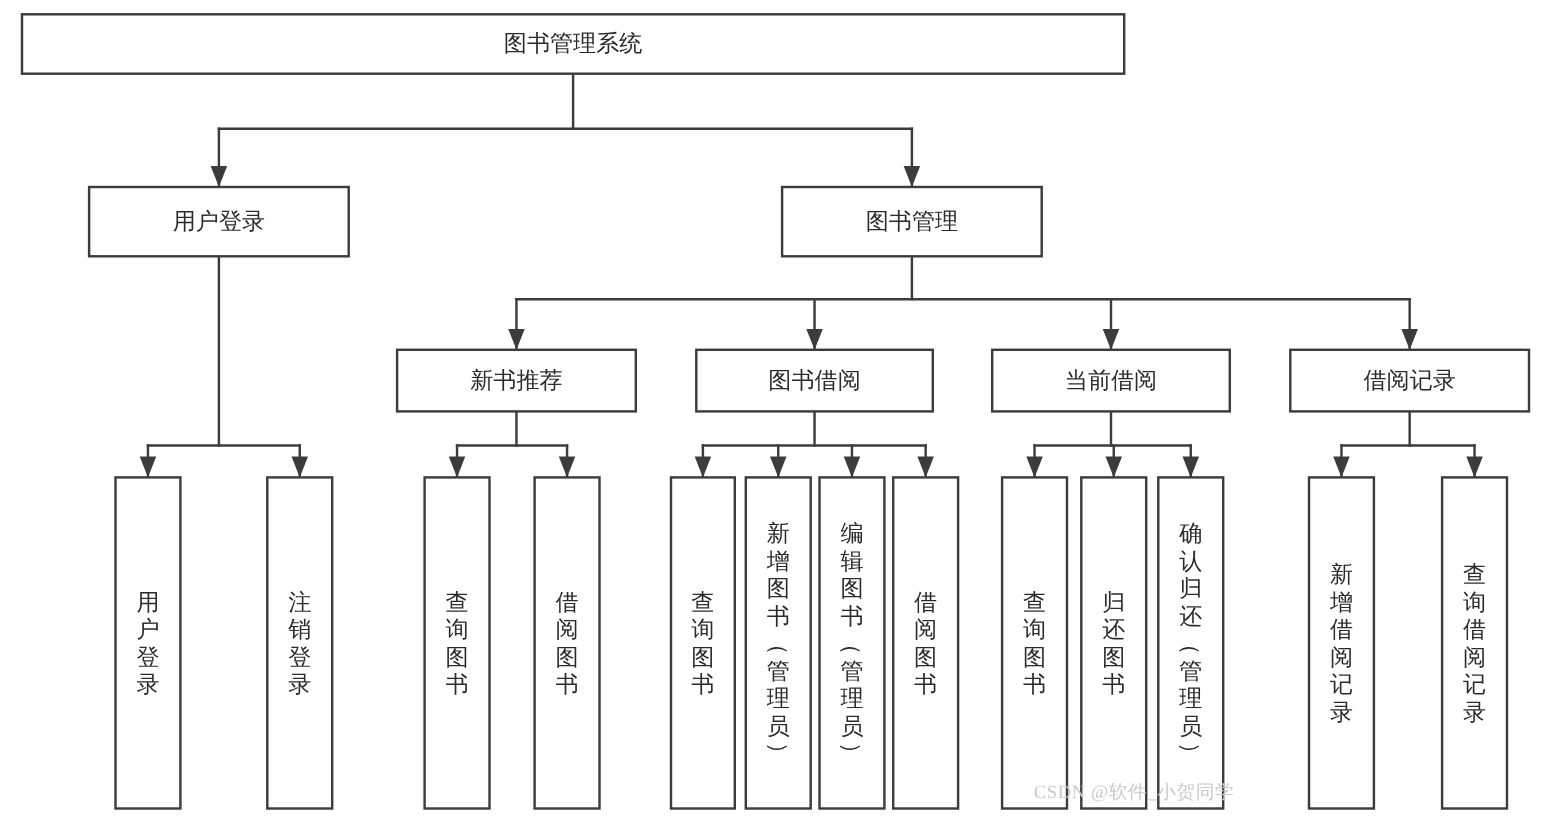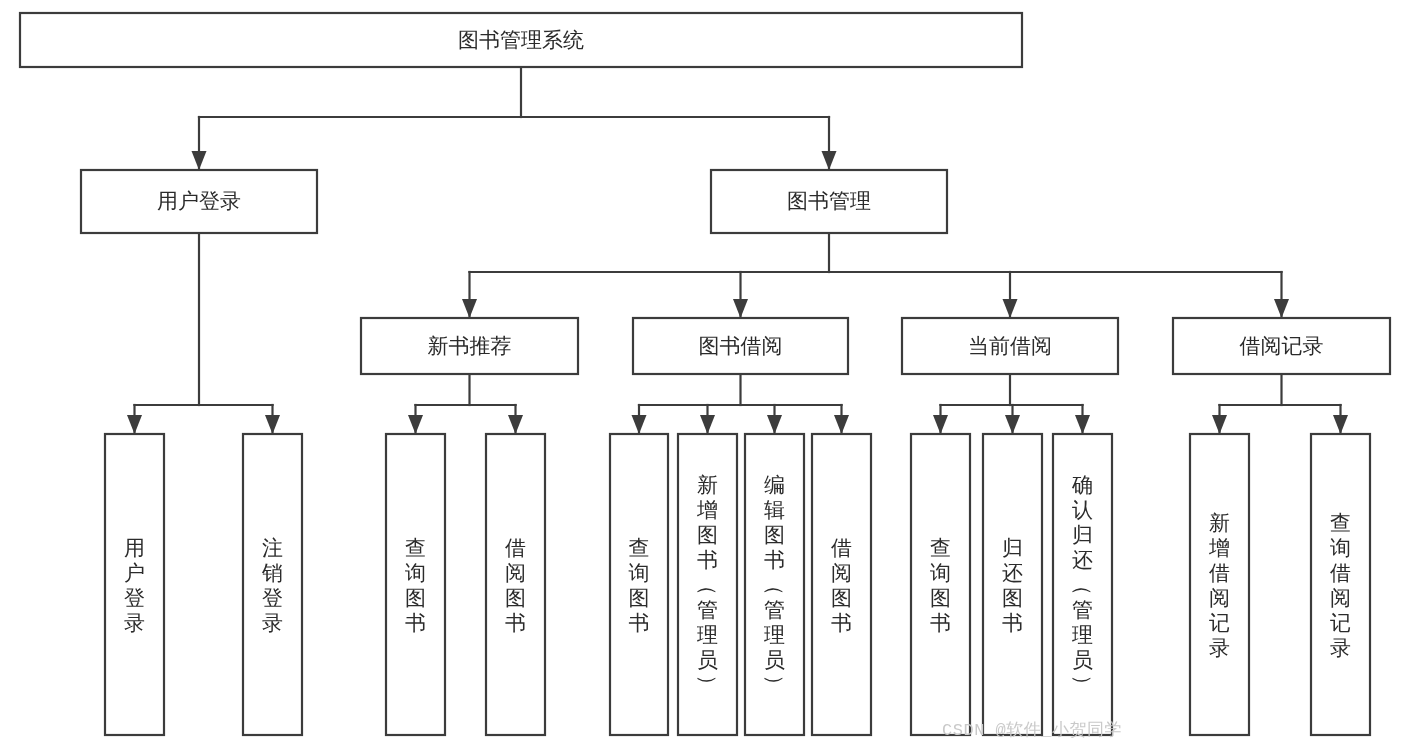--- a/index.html
+++ b/index.html
@@ -52,22 +52,22 @@
   }
   .node-label-v {
     font-family: "Liberation Sans", "DejaVu Sans", sans-serif;
     font-size: 21px;
     fill: #2b2b2b;
     text-anchor: middle;
   }
   .watermark-text {
     position: absolute;
     right: 8px;
-    bottom: 6px;
-    font-family: Liberation Mono, monospace;
+    bottom: 16px;
+    font-family: Liberation Serif, serif;
     font-size: 17px;
     color: #c9c9c9;
     letter-spacing: 0.5px;
     white-space: nowrap;
     user-select: none;
   }
 </style>
 </head>
 <body>
 

